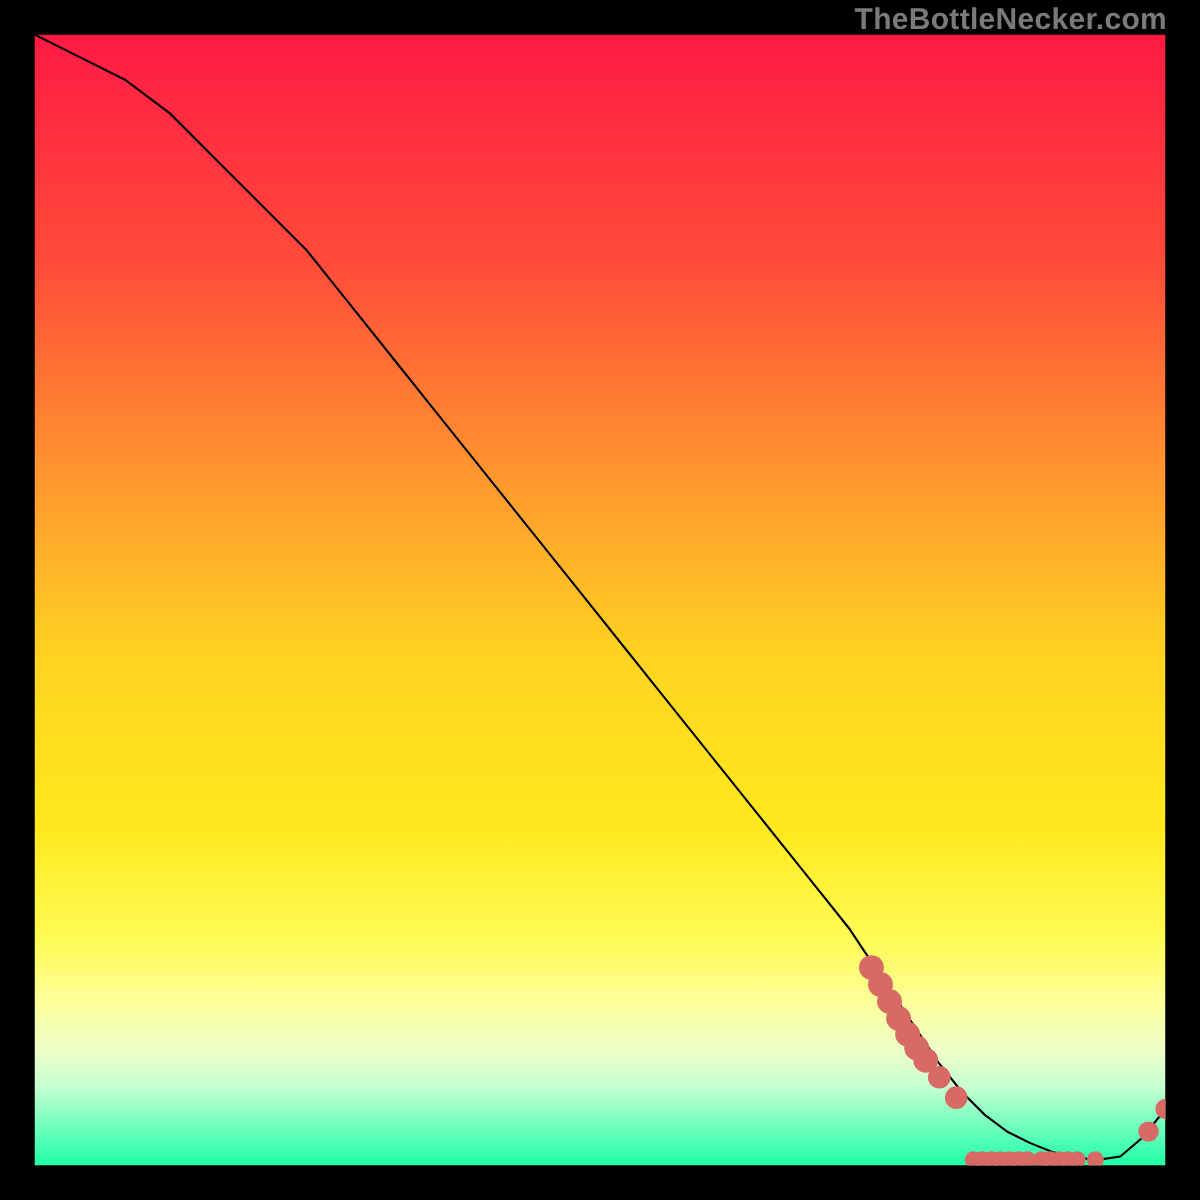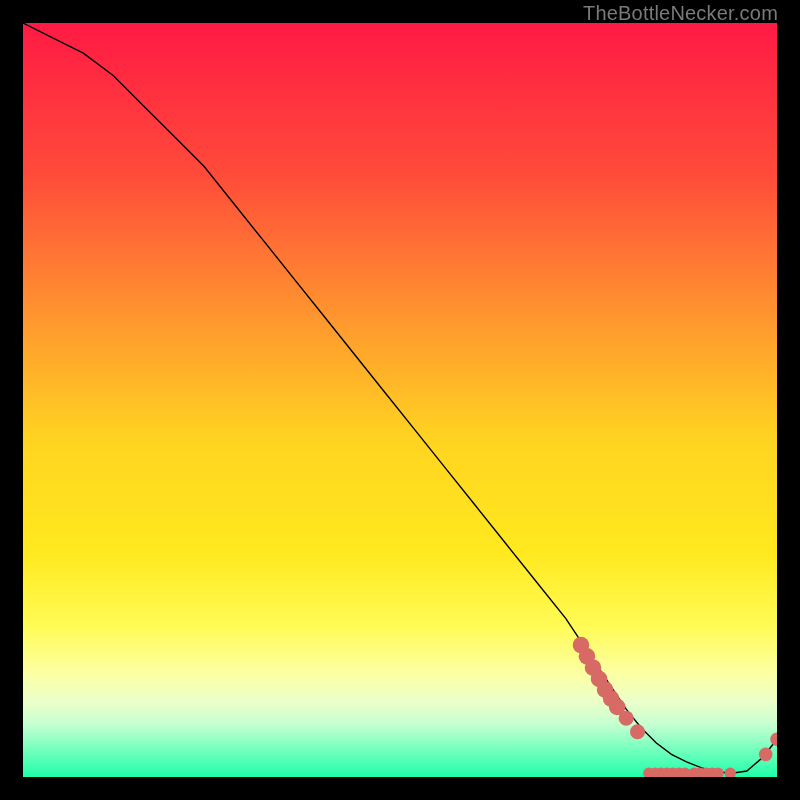--- a/index.html
+++ b/index.html
@@ -31,21 +31,21 @@
     position: absolute;
     left: 0; top: 0; width: 100%; height: 100%;
     pointer-events: none;
   }
   .watermark {
     position: absolute;
     top: 2px;
     right: 22px;
     font-family: Arial, Helvetica, sans-serif;
     font-size: 20px;
-    font-weight: 400;
+    font-weight: 700;
     color: #7a7a7a;
     letter-spacing: 0.2px;
   }
 </style>
 </head>
 <body>
 
 <div class="stage">
 
   <div class="watermark">TheBottleNecker.com</div>

